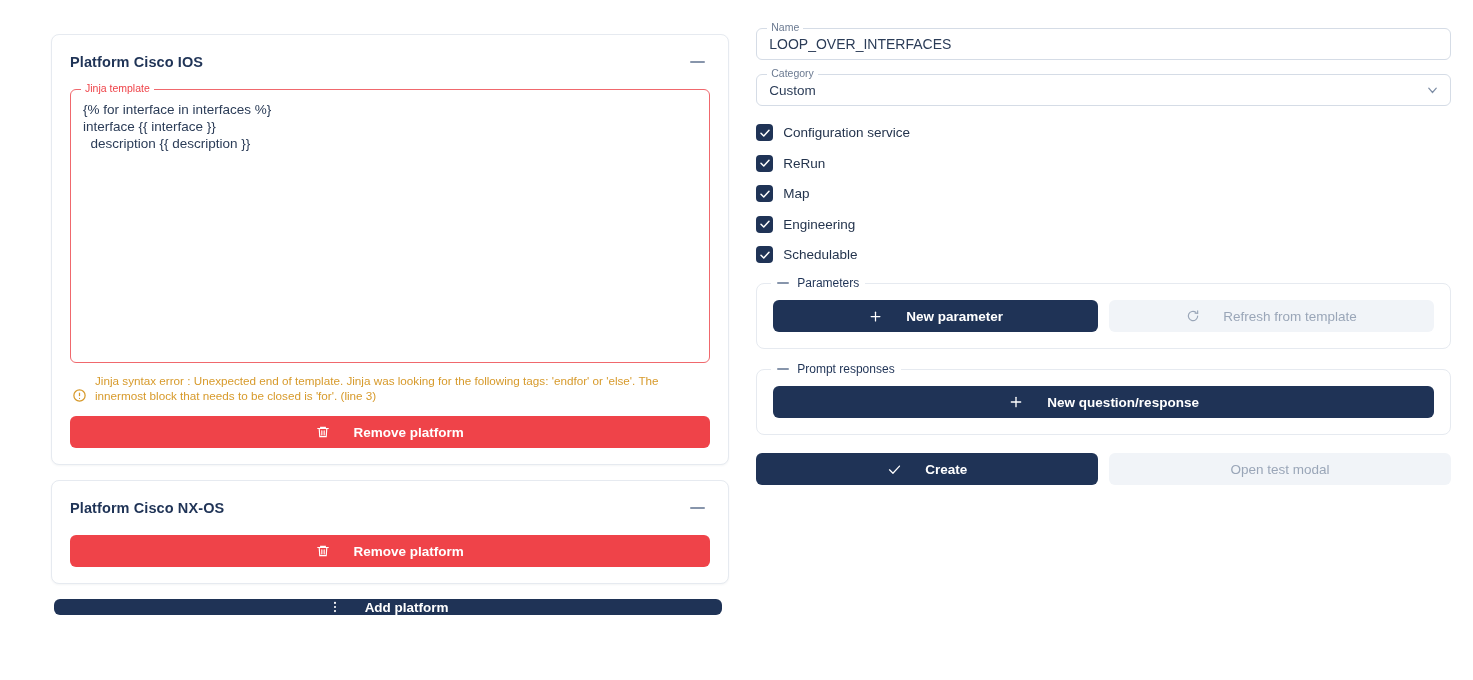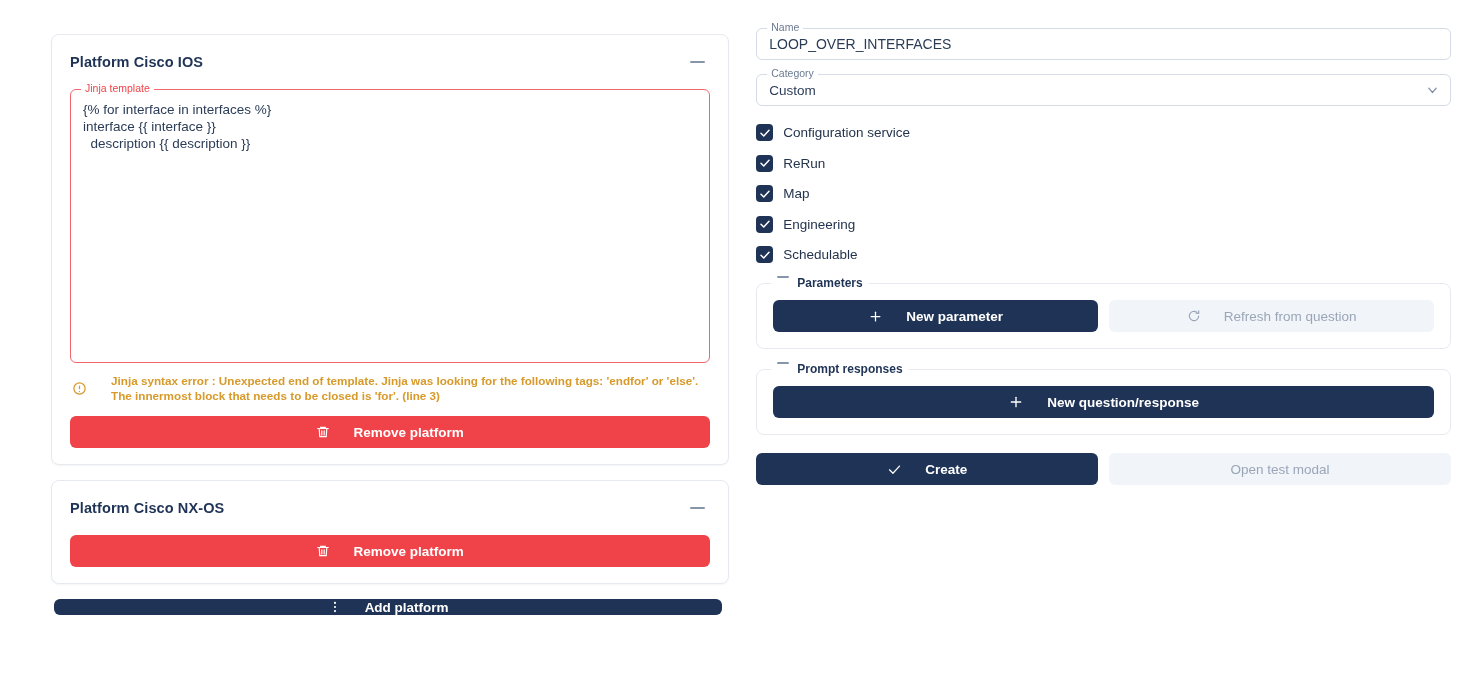--- a/index.html
+++ b/index.html
@@ -88,24 +88,23 @@
     padding: 11px 12px 10px 12px;
     font-family: "Liberation Sans", sans-serif;
     font-size: 13.5px;
     line-height: 17px;
     color: #2b3c57;
     white-space: pre;
   }
 
   .error-row {
     display: flex;
-    align-items: center;
-    gap: 24px;
+    align-items: flex-end;
+    gap: 8px;
     margin: 10px 2px 0 2px;
-    font-weight: bold;
   }
   .err-icon {
     flex: 0 0 auto;
     margin-top: 1px;
   }
   .error-text {
     font-size: 11.7px;
     line-height: 15px;
     color: #d79a2b;
   }
@@ -195,23 +194,24 @@
     margin-top: 20px;
     padding: 16px 16px 16px 16px;
     background: #fff;
   }
   .group-legend {
     position: absolute;
     top: -8px; left: 14px;
     background: #fff;
     padding: 0 6px;
     display: flex;
+    align-items: center;
     gap: 8px;
     font-size: 12px;
-    font-weight: bold;
+    font-weight: normal;
     color: #1f3356;
   }
   .group-legend .bar {
     display: block; width: 12px; height: 2px;
     background: #8795ab; border-radius: 1px;
   }
   .grp-row { display: flex; gap: 11px; }
   .grp-row .btn { flex: 1; }
 
   .action-row { display: flex; gap: 11px; margin-top: 18px; }
@@ -384,21 +384,21 @@
           </span>
           <span>New parameter</span>
         </button>
         <button class="btn btn-disabled">
           <span>
             <svg width="14" height="14" viewBox="0 0 24 24" fill="none" stroke="#9aa6b8" stroke-width="2" stroke-linecap="round">
               <path d="M20 12a8 8 0 1 1-3.2-6.4"></path>
               <polyline points="20 3 20 7.5 15.6 7"></polyline>
             </svg>
           </span>
-          <span>Refresh from question</span>
+          <span>Refresh from template</span>
         </button>
       </div>
     </div>
 
     <div class="group">
       <div class="group-legend">
         <span class="bar"></span>
         <span>Prompt responses</span>
       </div>
       <div class="grp-row">

